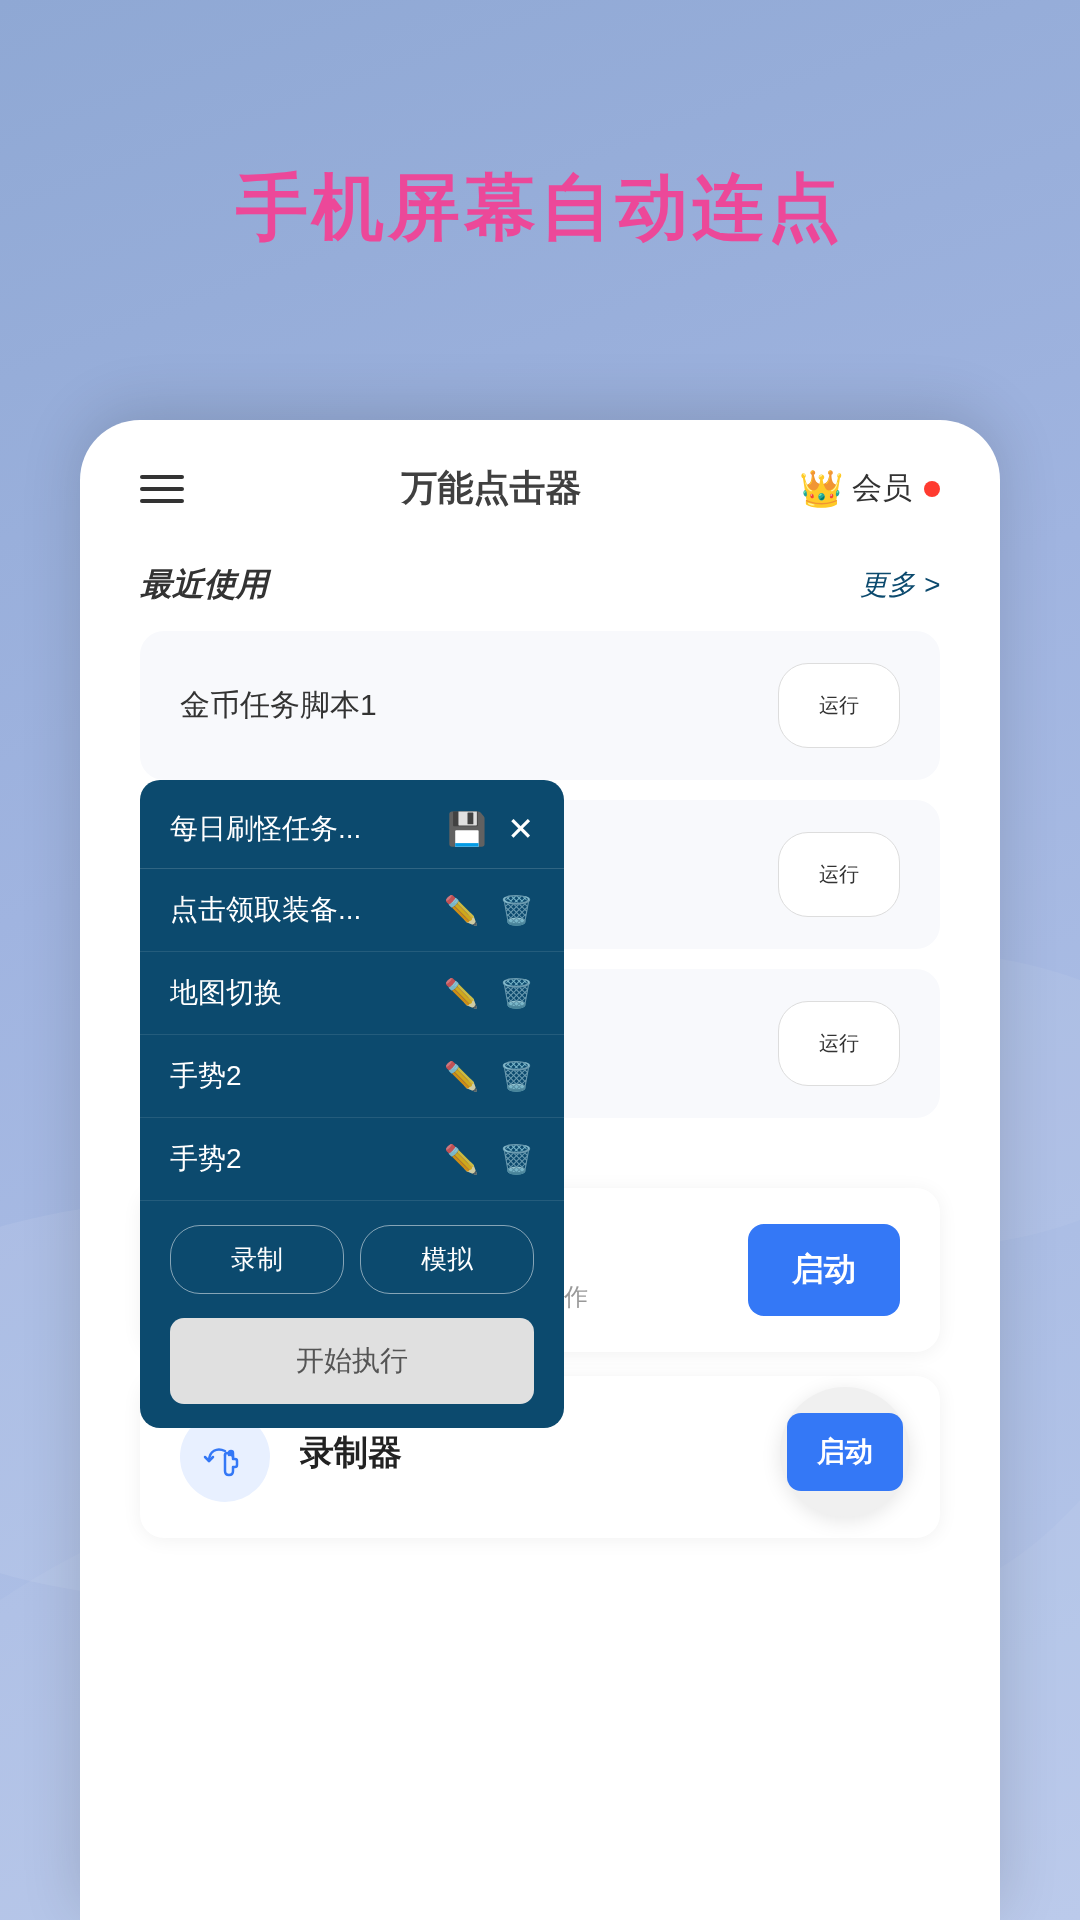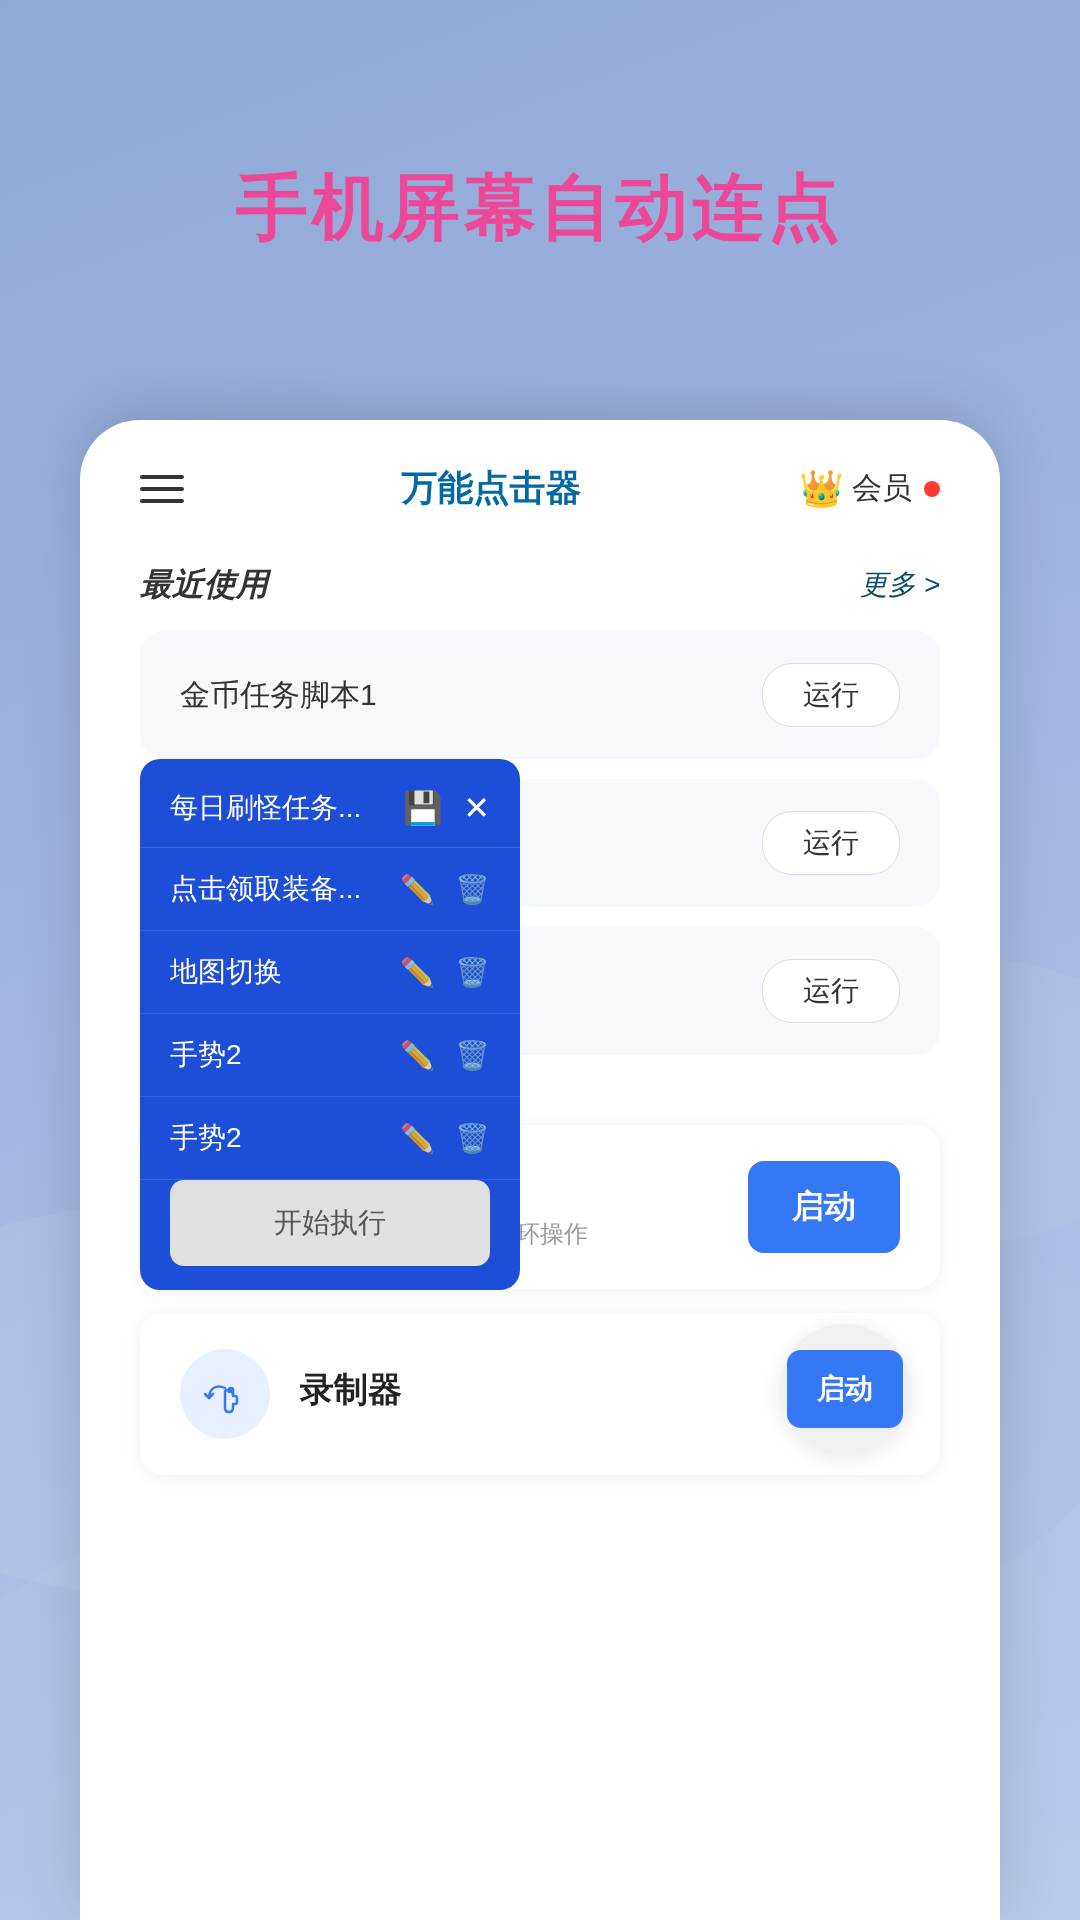--- a/index.html
+++ b/index.html
@@ -78,21 +78,21 @@
       display: block;
       width: 44px;
       height: 4px;
       background: #333;
       border-radius: 2px;
     }
 
     .app-title {
       font-size: 36px;
       font-weight: 600;
-      color: #0369a1;
+      color: #404040;
     }
 
     .vip-badge {
       display: flex;
       align-items: center;
       gap: 8px;
       font-size: 30px;
       color: #333;
     }
 
@@ -148,33 +148,33 @@
     .script-name {
       font-size: 30px;
       color: #333;
       font-weight: 500;
     }
 
     .run-btn {
       background: white;
       border: 1.5px solid #ddd;
       border-radius: 30px;
-      padding: 12px 40px;
-      font-size: 28px;
+      padding: 28px 40px;
+      font-size: 20px;
       color: #333;
       cursor: pointer;
     }
 
     
     .context-menu {
       position: absolute;
       top: -20px;
       left: 0;
-      width: 380px;
-      background: #1d4ed8;
+      width: 424px;
+      background: #0c4a6e;
       border-radius: 20px;
       padding: 20px 0 0;
       z-index: 100;
       color: white;
     }
 
     .context-menu-header {
       display: flex;
       align-items: center;
       justify-content: space-between;
@@ -435,20 +435,24 @@
         
         <div class="context-menu-item">
           <span class="context-menu-item-name">手势2</span>
           <div class="context-menu-item-icons">
             <span class="edit-icon">✏️</span>
             <span class="delete-icon">🗑️</span>
           </div>
         </div>
 
         
+        <div class="context-menu-buttons">
+          <button class="record-btn">录制</button>
+          <button class="simulate-btn">模拟</button>
+        </div>
 
         
         <button class="execute-btn">开始执行</button>
       </div>
     </div>
   </div>
 
   <div class="feature-section" style="margin-top: 40px;">
 
     <div class="feature-card">

